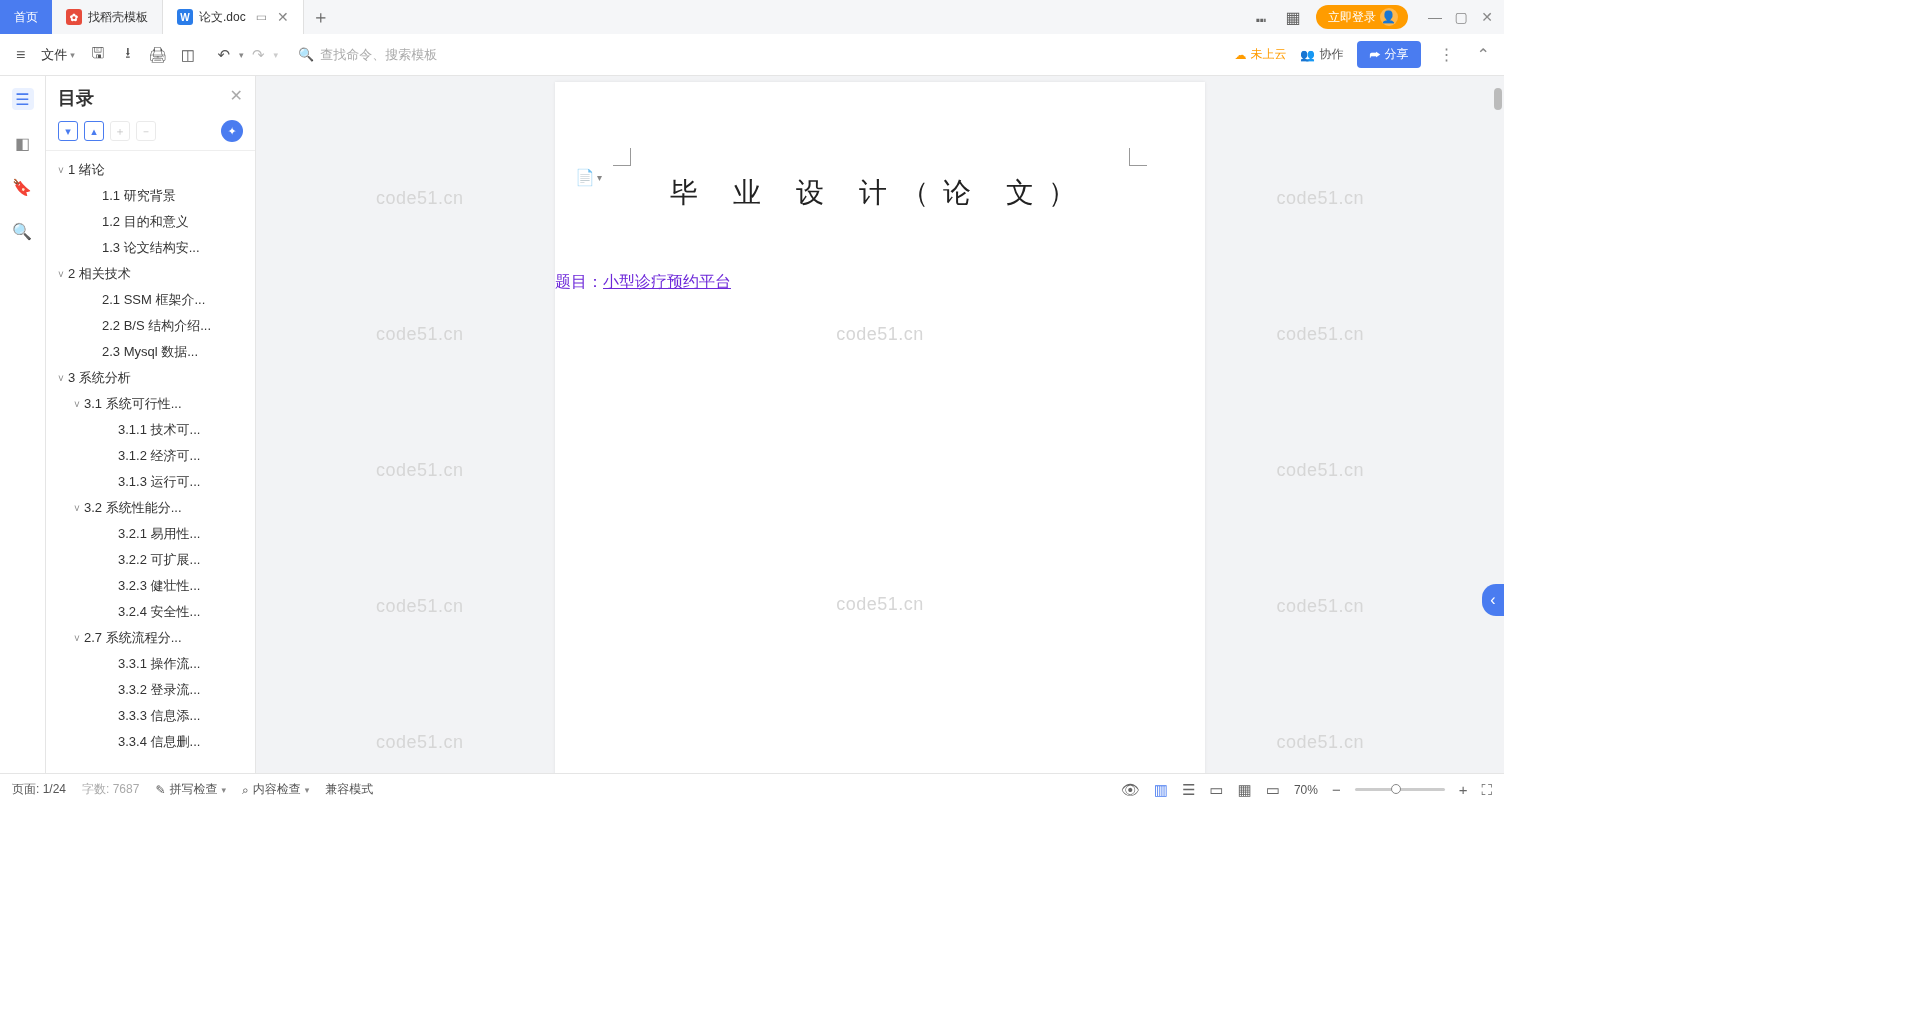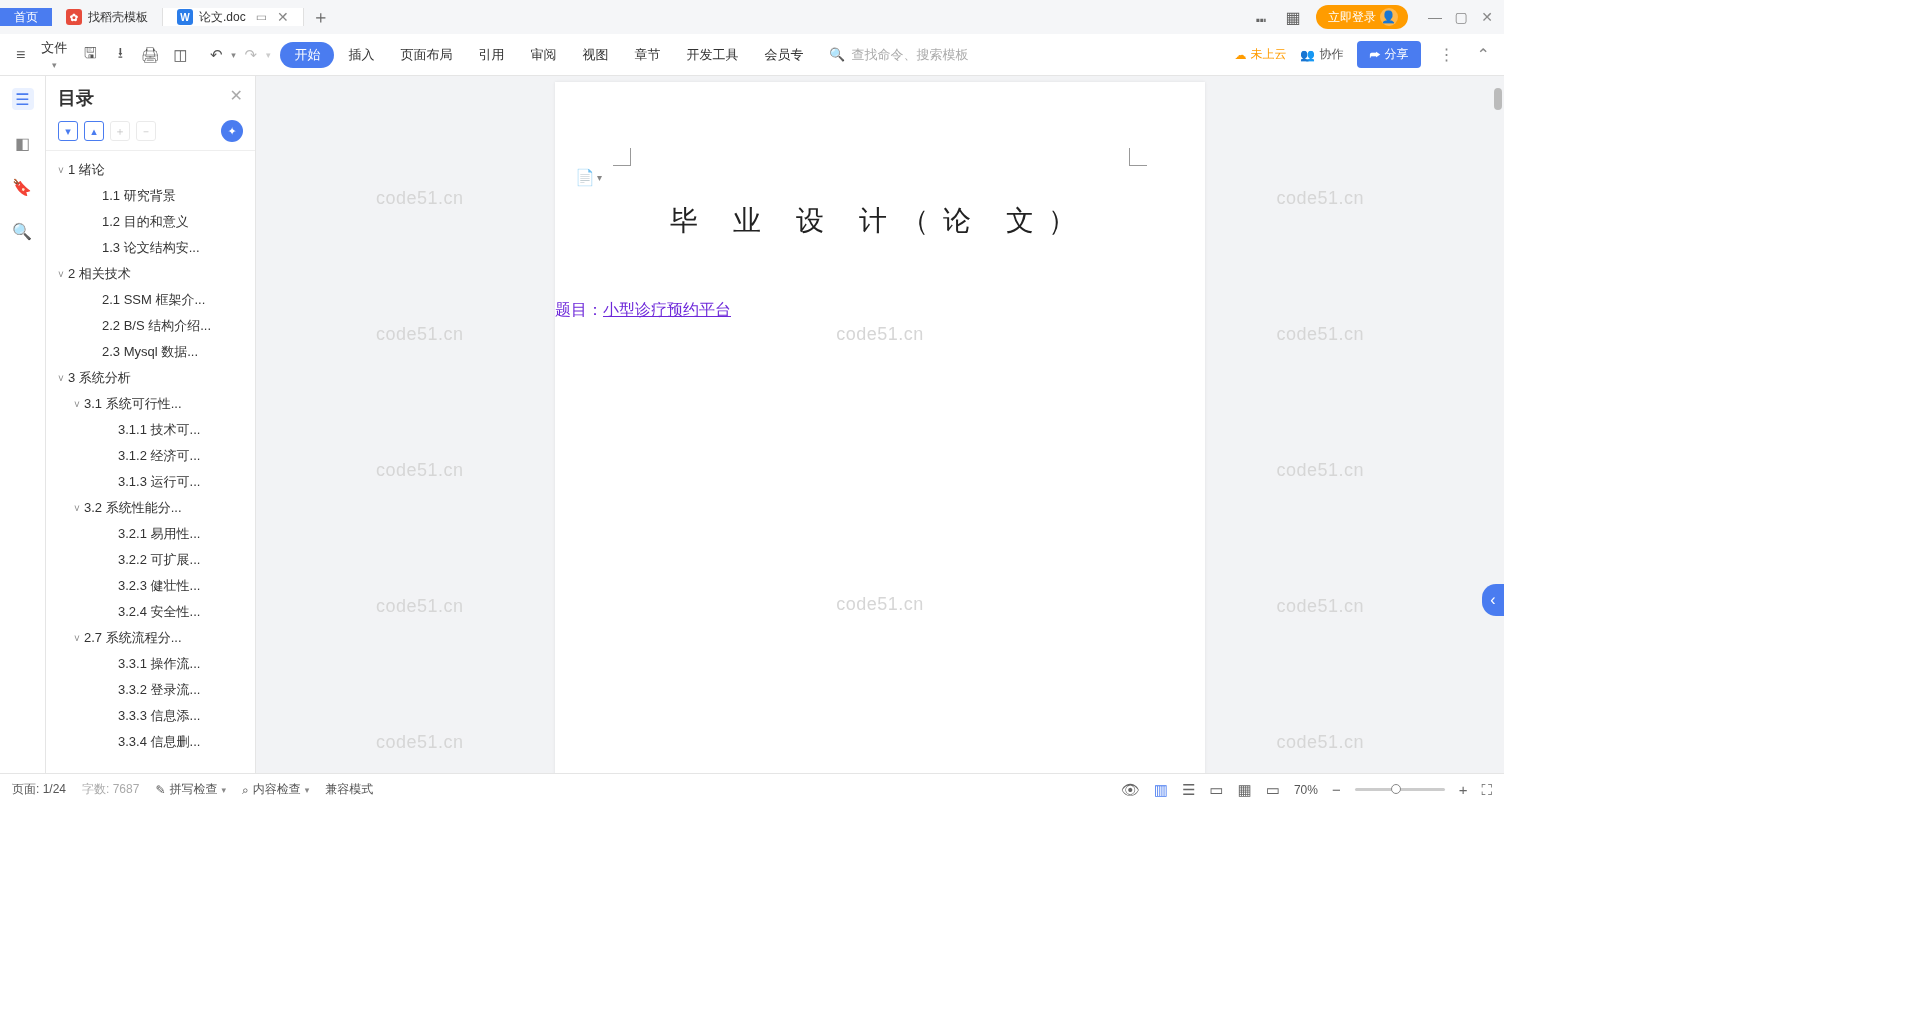--- a/index.html
+++ b/index.html
@@ -1,37 +1,37 @@
 <!DOCTYPE html>
 <html><head>
 <meta charset="utf-8">
 <style>
 * { margin: 0; padding: 0; box-sizing: border-box; font-family: "Microsoft YaHei", sans-serif; }
 body { background: #fff; overflow: hidden; width: 1504px; height: 805px; position: relative; }
 
 .titlebar { height: 34px; background: #f5f6f8; display: flex; align-items: center; }
-.tab { height: 18px; display: flex; align-items: center; padding: 0 14px; font-size: 12px; color: #333; cursor: pointer; position: relative; border-right: 1px solid #e0e0e0; }
+.tab { height: 34px; display: flex; align-items: center; padding: 0 14px; font-size: 12px; color: #333; cursor: pointer; position: relative; border-right: 1px solid #e0e0e0; }
 .tab.home { background: #4a7cf0; color: #fff; border: none; }
 .tab.active { background: #fff; }
 .tab .ticon { width: 16px; height: 16px; margin-right: 6px; display: flex; align-items: center; justify-content: center; border-radius: 3px; }
 .tab .ticon.red { background: #e74c3c; color: #fff; font-size: 10px; font-weight: bold; }
 .tab .ticon.blue { background: #2b7de9; color: #fff; font-size: 10px; font-weight: bold; }
 .tab .close { margin-left: 10px; color: #888; font-size: 14px; }
 .tab .cast { margin-left: 10px; color: #888; }
 .plus-tab { width: 34px; display: flex; align-items: center; justify-content: center; color: #666; font-size: 18px; cursor: pointer; }
 .titlebar-right { margin-left: auto; display: flex; align-items: center; gap: 14px; padding-right: 10px; }
 .tb-icon { width: 18px; height: 18px; color: #666; cursor: pointer; display: flex; align-items: center; justify-content: center; }
 .login-btn { background: #ff9c00; color: #fff; border-radius: 14px; padding: 3px 10px 3px 12px; font-size: 12px; display: flex; align-items: center; gap: 4px; cursor: pointer; }
 .login-btn .ava { width: 18px; height: 18px; background: #ffb84d; border-radius: 50%; display: flex; align-items: center; justify-content: center; }
 .win-controls { display: flex; gap: 12px; margin-left: 6px; }
 .win-btn { width: 14px; color: #888; cursor: pointer; text-align: center; font-size: 14px; }
 
 .toolbar { height: 42px; border-bottom: 1px solid #e5e5e5; display: flex; align-items: center; padding: 0 10px; gap: 4px; }
 .hamburger { font-size: 16px; color: #555; padding: 0 6px; cursor: pointer; }
-.file-menu { font-size: 13px; color: #333; padding: 0 6px; cursor: pointer; display:flex; align-items:center; gap:3px;flex-direction:column;}
+.file-menu { font-size: 13px; color: #333; padding: 0 6px; cursor: pointer; display:flex; align-items:center; gap:3px;}
 .tb-iconbtn { width: 26px; height: 26px; display: flex; align-items: center; justify-content: center; color: #555; cursor: pointer; font-size: 15px; }
 .undo-redo { display: flex; align-items: center; gap: 2px; margin: 0 6px; }
 .menu-item { padding: 0 12px; font-size: 13px; color: #333; cursor: pointer; }
 .menu-item.active { background: #4a7cf0; color: #fff; border-radius: 14px; padding: 4px 14px; }
 .search-box { margin-left: 10px; display: flex; align-items: center; color: #aaa; font-size: 13px; gap: 6px; }
 .toolbar-right { margin-left: auto; display: flex; align-items: center; gap: 14px; }
 .cloud-status { color: #ff9c00; font-size: 12px; display: flex; align-items: center; gap: 4px; cursor: pointer; }
 .collab { color: #555; font-size: 12px; display: flex; align-items: center; gap: 4px; cursor: pointer; }
 .share-btn { background: #4a7cf0; color: #fff; border-radius: 4px; padding: 5px 12px; font-size: 12px; display: flex; align-items: center; gap: 4px; cursor: pointer; }
 .more-v { color: #888; cursor: pointer; padding: 0 4px; }
@@ -58,21 +58,21 @@
 .tree-item.l3 { padding-left: 34px; }
 .tree-item.l4 { padding-left: 50px; }
 .outline-tree::-webkit-scrollbar{width:8px;} .outline-tree::-webkit-scrollbar-thumb{background:#ccc;border-radius:4px;}
 
 .canvas-area { flex: 1; background: #f2f3f5; position: relative; overflow: hidden; display: flex; justify-content: center; }
 .page { width: 650px; background: #fff; margin-top: 6px; height: 900px; position: relative; box-shadow: 0 0 3px rgba(0,0,0,.08); }
 .page-corner { position:absolute; width:18px; height:18px; }
 .pc-tl { top:66px; left:58px; border-right:1px solid #999; border-bottom:1px solid #999;}
 .pc-tr { top:66px; right:58px; border-left:1px solid #999; border-bottom:1px solid #999;}
 .page-icon { position:absolute; top:86px; left:20px; color:#4a7cf0; font-size:16px; display:flex; gap:2px; align-items:center;}
-.doc-title { text-align:center; font-size:28px; letter-spacing:14px; margin-top:120px; color:#222; font-family: SimSun, serif;}
+.doc-title { text-align:center; font-size:28px; letter-spacing:14px; margin-top:92px; color:#222; font-family: SimSun, serif;}
 .doc-subtitle { text-align:left; font-size:16px; margin-top:60px; color:#6d28d9; font-family: SimSun, serif;}
 .doc-subtitle .u { text-decoration: underline; }
 .wm { position:absolute; color:#d6d6d6; font-size:18px; pointer-events:none; font-family: Arial; letter-spacing: 0.5px;}
 .overlay-red { position:absolute; color:#e13; font-size:26px; top:316px; left:55%; transform:translateX(-50%); white-space:nowrap; pointer-events:none; font-family: "SimHei", sans-serif;}
 .right-scroll { position:absolute; right:0; top:0; width:14px; height:100%; background:#f2f3f5;}
 .right-scroll .thumb { position:absolute; top:12px; right:2px; width:8px; height:22px; background:#bbb; border-radius:4px;}
 .float-tag { position:absolute; right:0; top:508px; width:22px; height:32px; background:#4a7cf0; border-radius:14px 0 0 14px; cursor:pointer; display:flex; align-items:center; justify-content:center; color:#fff;}
 
 .statusbar { height: 32px; border-top: 1px solid #e5e5e5; display: flex; align-items: center; padding: 10px 12px; font-size: 12px; color: #555; gap: 16px; }
 .sb-item { display: flex; align-items: center; gap: 4px; cursor: pointer; }
@@ -121,31 +121,20 @@
   <span class="tb-iconbtn">🖫</span>
   <span class="tb-iconbtn">⭳</span>
   <span class="tb-iconbtn">🖨</span>
   <span class="tb-iconbtn">◫</span>
   <div class="undo-redo">
     <span class="tb-iconbtn">↶</span>
     <span style="font-size:9px;color:#888">▾</span>
     <span class="tb-iconbtn" style="opacity:.4">↷</span>
     <span style="font-size:9px;color:#ccc">▾</span>
   </div>
-  <div id="menus" style="display:flex;align-items:center;gap:2px;">
-      <span class="menu-item active">开始</span>
-      <span class="menu-item">插入</span>
-      <span class="menu-item">页面布局</span>
-      <span class="menu-item">引用</span>
-      <span class="menu-item">审阅</span>
-      <span class="menu-item">视图</span>
-      <span class="menu-item">章节</span>
-      <span class="menu-item">开发工具</span>
-      <span class="menu-item">会员专</span>
-    </div>
   <div class="search-box">
     <span>🔍</span>
     <span>查找命令、搜索模板</span>
   </div>
   <div class="toolbar-right">
     <div class="cloud-status">
         <span>☁</span>
         <span>未上云</span>
       </div>
     <div class="collab">

